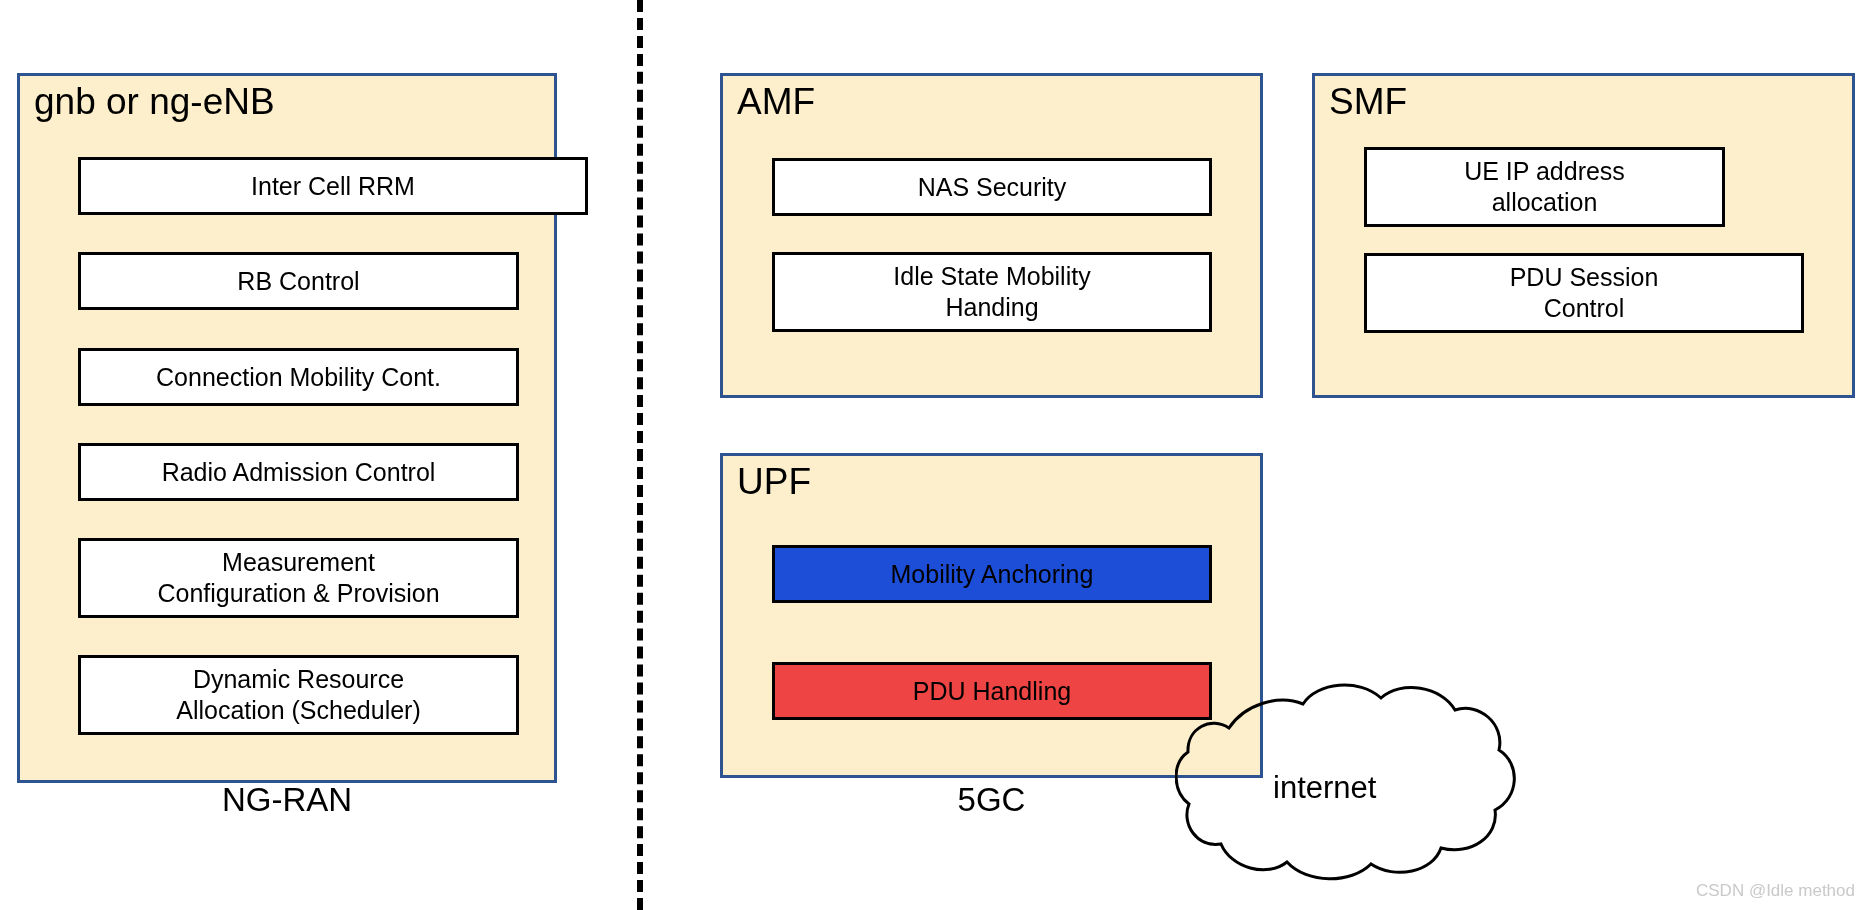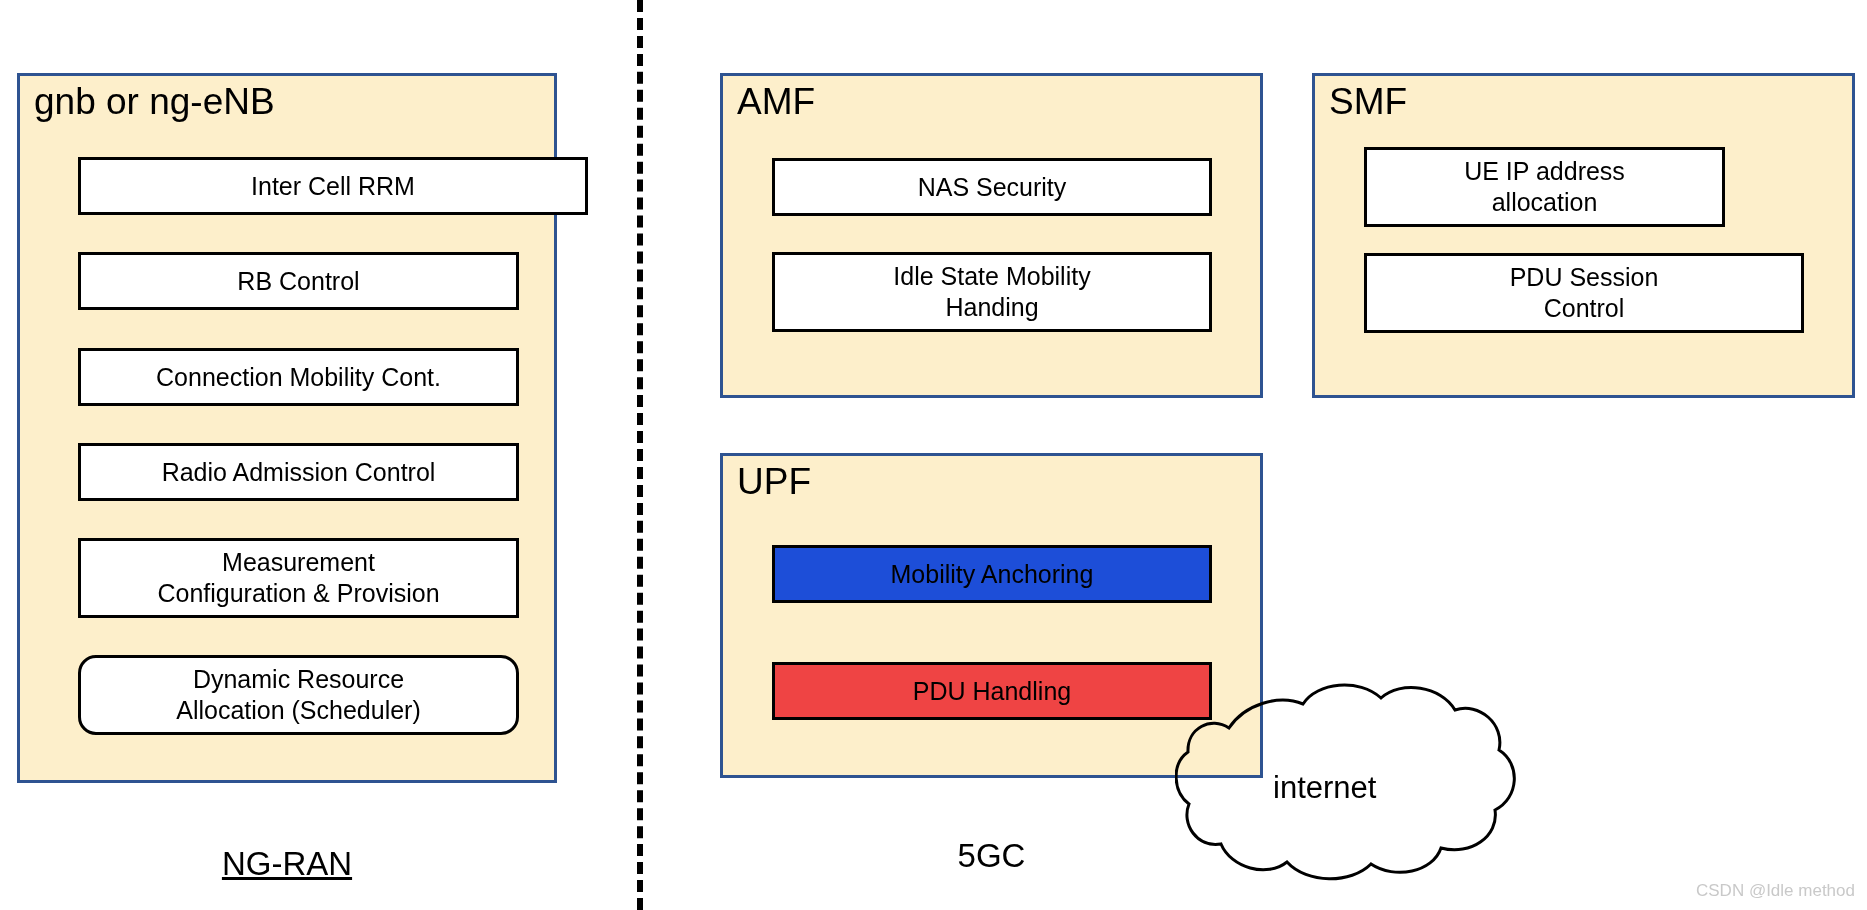--- a/index.html
+++ b/index.html
@@ -109,21 +109,21 @@
 
   <div class="nf-box" id="node-gnb" style="left: 17px; top: 73px; width: 540px; height: 710px; background: rgb(253, 239, 203); border-color: rgb(46, 83, 145);">
     <div class="nf-title">gnb or ng-eNB</div>
   </div>
   <div class="fn-box" id="gnb-fn-0" style="left: 78px; top: 157px; width: 510px; height: 58px; background: rgb(255, 255, 255); border-color: rgb(0, 0, 0);">Inter Cell RRM</div>
   <div class="fn-box" id="gnb-fn-1" style="left: 78px; top: 252px; width: 441px; height: 58px; background: rgb(255, 255, 255); border-color: rgb(0, 0, 0);">RB Control</div>
   <div class="fn-box" id="gnb-fn-2" style="left: 78px; top: 348px; width: 441px; height: 58px; background: rgb(255, 255, 255); border-color: rgb(0, 0, 0);">Connection Mobility Cont.</div>
   <div class="fn-box" id="gnb-fn-3" style="left: 78px; top: 443px; width: 441px; height: 58px; background: rgb(255, 255, 255); border-color: rgb(0, 0, 0);">Radio Admission Control</div>
   <div class="fn-box" id="gnb-fn-4" style="left: 78px; top: 538px; width: 441px; height: 80px; background: rgb(255, 255, 255); border-color: rgb(0, 0, 0);">Measurement
 Configuration &amp; Provision</div>
-  <div class="fn-box" id="gnb-fn-5" style="left: 78px; top: 655px; width: 441px; height: 80px; background: rgb(255, 255, 255); border-color: rgb(0, 0, 0); border-radius: 18px;">Dynamic Resource
+  <div class="fn-box" id="gnb-fn-5" style="left: 78px; top: 655px; width: 441px; height: 80px; background: rgb(255, 255, 255); border-color: rgb(0, 0, 0);">Dynamic Resource
 Allocation (Scheduler)</div>
 
   <div class="nf-box" id="node-amf" style="left: 720px; top: 73px; width: 543px; height: 325px; background: rgb(253, 239, 203); border-color: rgb(46, 83, 145);">
     <div class="nf-title">AMF</div>
   </div>
   <div class="fn-box" id="amf-fn-0" style="left: 772px; top: 158px; width: 440px; height: 58px; background: rgb(255, 255, 255); border-color: rgb(0, 0, 0);">NAS Security</div>
   <div class="fn-box" id="amf-fn-1" style="left: 772px; top: 252px; width: 440px; height: 80px; background: rgb(255, 255, 255); border-color: rgb(0, 0, 0);">Idle State Mobility
 Handing</div>
 
   <div class="nf-box" id="node-smf" style="left: 1312px; top: 73px; width: 543px; height: 325px; background: rgb(253, 239, 203); border-color: rgb(46, 83, 145);">
@@ -152,18 +152,18 @@
                C 296 184 324 164 320 138
                C 344 126 346 92 324 78
                C 330 52 304 30 280 38
                C 266 14 226 8 206 26
                C 184 6 142 10 128 32
                C 104 22 70 32 54 56 Z" fill="none" stroke="#000000" stroke-width="3" stroke-linecap="round"></path>
     </svg>
   </div>
   <div class="cloud-label">internet</div>
 
-  <div class="caption" id="caption-0" style="left: 17px; top: 844px; width: 540px; text-decoration: underline;">NG-RAN</div>
-  <div class="caption" id="caption-1" style="left: 720px; top: 836px; width: 543px;">5GC</div>
+  <div class="caption" id="caption-0" style="left: 17px; top: 780px; width: 540px;">NG-RAN</div>
+  <div class="caption" id="caption-1" style="left: 720px; top: 780px; width: 543px;">5GC</div>
 
   <div class="watermark" style="color: rgb(201, 201, 201);">CSDN @Idle method</div>
 
 </div>
 
 </body></html>

